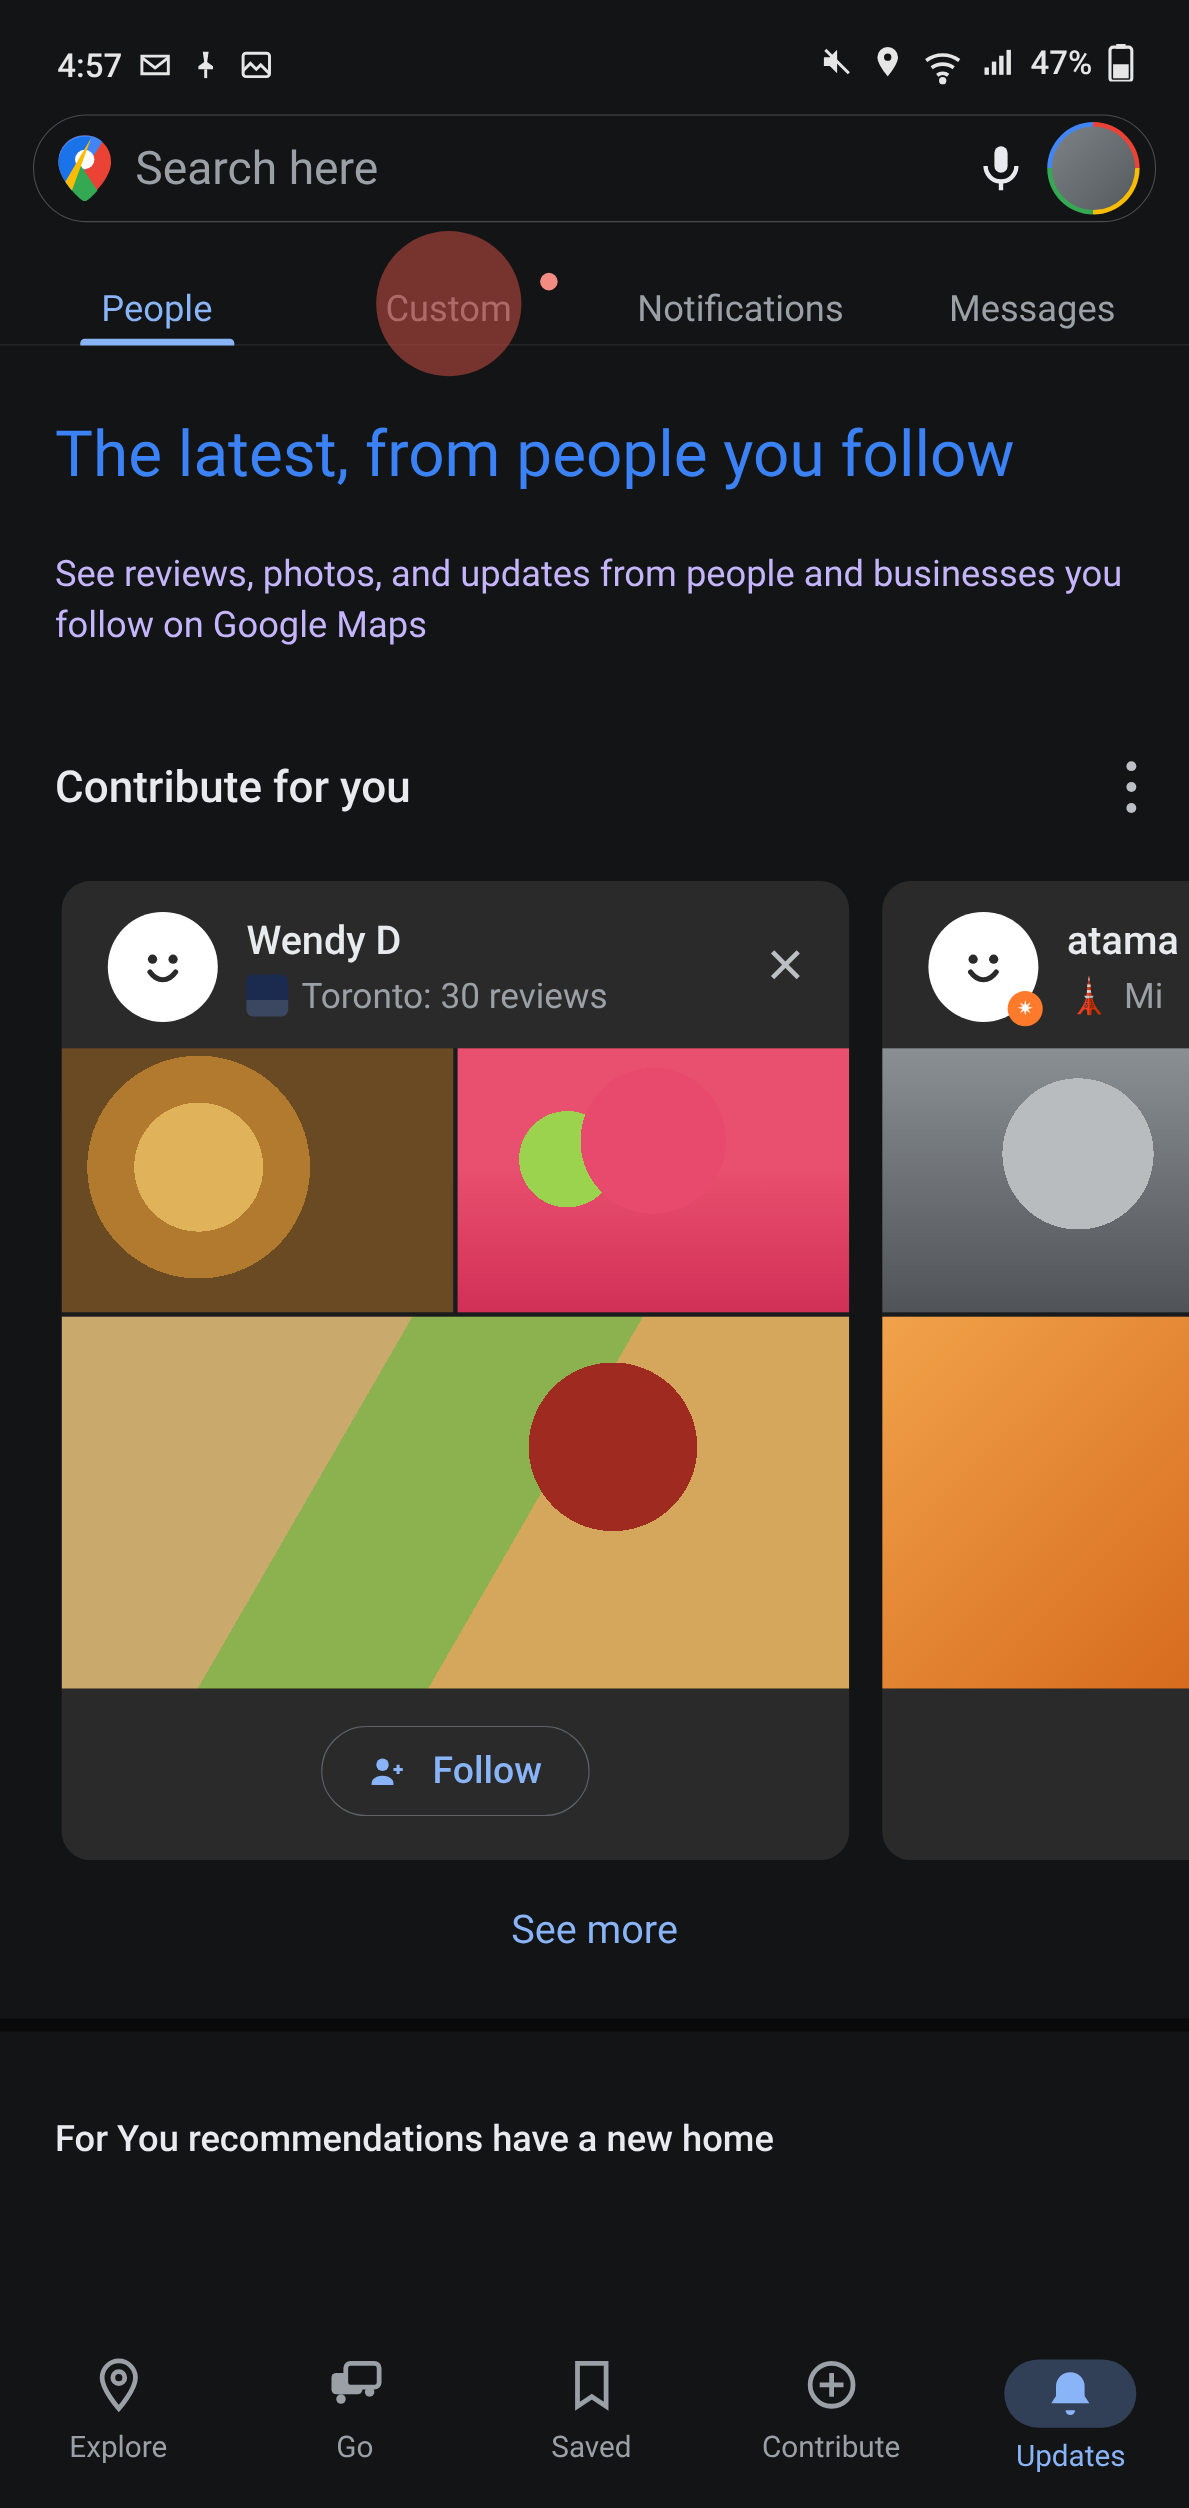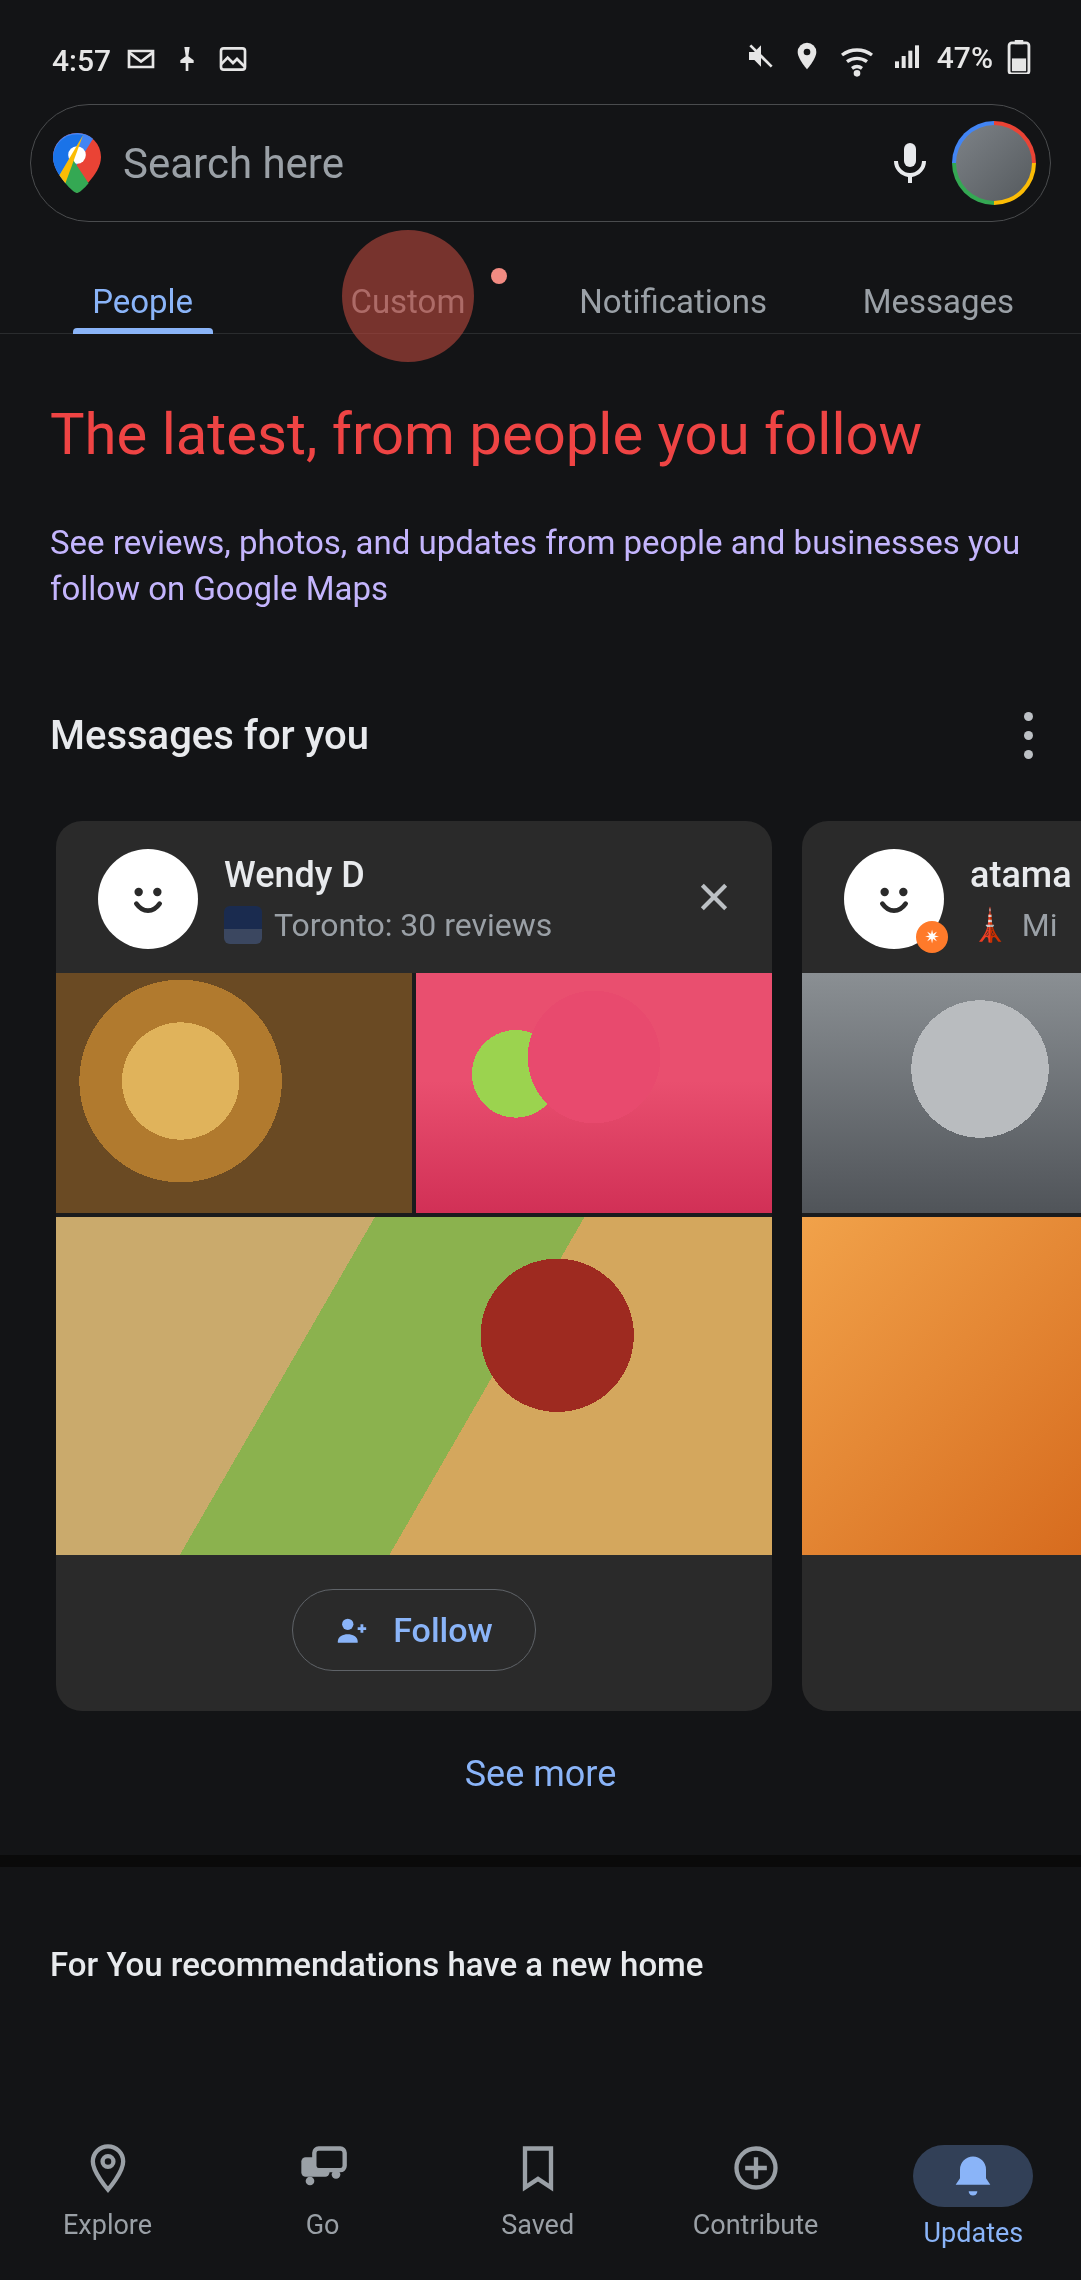--- a/index.html
+++ b/index.html
@@ -6,21 +6,21 @@
     body { width:1081px; height:2280px; background:#131416; color:#e6e6e6; position:relative; overflow:hidden; }
 
     
     .status-bar { display:flex; justify-content:space-between; align-items:center;
                   padding:18px 50px 14px 52px; font-size:30px; font-weight:500; color:#e6e6e6; }
     .status-left, .status-right { display:flex; gap:14px;margin-top:22px; }
     .status-right svg { display:block; }
 
     
     .search-wrap { padding:10px 30px 0; }
-    .search-bar { height:118px; border:1px solid #4a4c4e; border-radius:60px;
+    .search-bar { height:98px; border:1px solid #4a4c4e; border-radius:60px;
                   display:flex; align-items:center; padding:0 14px 0 22px; }
     .search-bar .placeholder { flex:1; font-size:42px; color:#9aa0a6; padding-left:22px; }
     .mic { color:#e8eaed; }
     .profile-ring { width:84px; height:84px; border-radius:50%; padding:4px; margin-left:18px;
                     background:conic-gradient(#ea4335 0 90deg,#fbbc05 90deg 180deg,#34a853 180deg 270deg,#4285f4 270deg 360deg); }
     .profile-ring > div { width:100%; height:100%; border-radius:50%;
                           background:linear-gradient(135deg,#7d8287,#555a5e); }
 
     
     .tabs { display:flex; margin-top:36px; padding:0 10px; border-bottom:1px solid #2a2c2e; }
@@ -30,21 +30,21 @@
     .tab.active::after { content:""; position:absolute; left:50%; transform:translateX(-50%);
                          bottom:-1px; width:140px; height:6px; background:#8ab4f8; border-radius:4px 4px 0 0; }
     .tab .dot { position:absolute; top:10px; right:34px; width:16px; height:16px; border-radius:50%;
                 background:#f28b82; }
     .touch-indicator { position:absolute; width:132px; height:132px; border-radius:50%;
                        background:rgba(186,72,62,.6); left:50%; top:50%;
                        transform:translate(-50%,-50%); pointer-events:none; }
 
     
     .section { padding:66px 50px 0; }
-    .headline { font-size:58px; font-weight:400; color:#ef4444; line-height:1.2; }
+    .headline { font-size:58px; font-weight:400; color:#3b82f6; line-height:1.2; }
     .subhead  { margin-top:50px; font-size:33px; line-height:1.4; color:#c4b5fd; }
 
     .suggested-row { display:flex; align-items:center; justify-content:space-between;
                      margin-top:90px; padding:0 38px 0 50px; }
     .suggested-row .title { font-size:40px; font-weight:500; color:#e8eaed; }
     .more-dots { display:flex; flex-direction:column; gap:10px; padding:10px; }
     .more-dots span { width:9px; height:9px; border-radius:50%; background:#bcc0c4; }
 
     
     .cards { display:flex; gap:30px; padding:52px 0 0 56px; overflow:hidden; }
@@ -196,21 +196,21 @@
     <span>Messages</span>
   </div>
 </div>
 
 <div class="section">
   <div class="headline">The latest, from people you follow</div>
   <div class="subhead">See reviews, photos, and updates from people and businesses you follow on Google Maps</div>
 </div>
 
 <div class="suggested-row">
-  <div class="title">Messages for you</div>
+  <div class="title">Contribute for you</div>
   <div class="more-dots">
     <span></span>
       <span></span>
       <span></span>
   </div>
 </div>
 
 <div class="cards">
 
   <div class="card">

